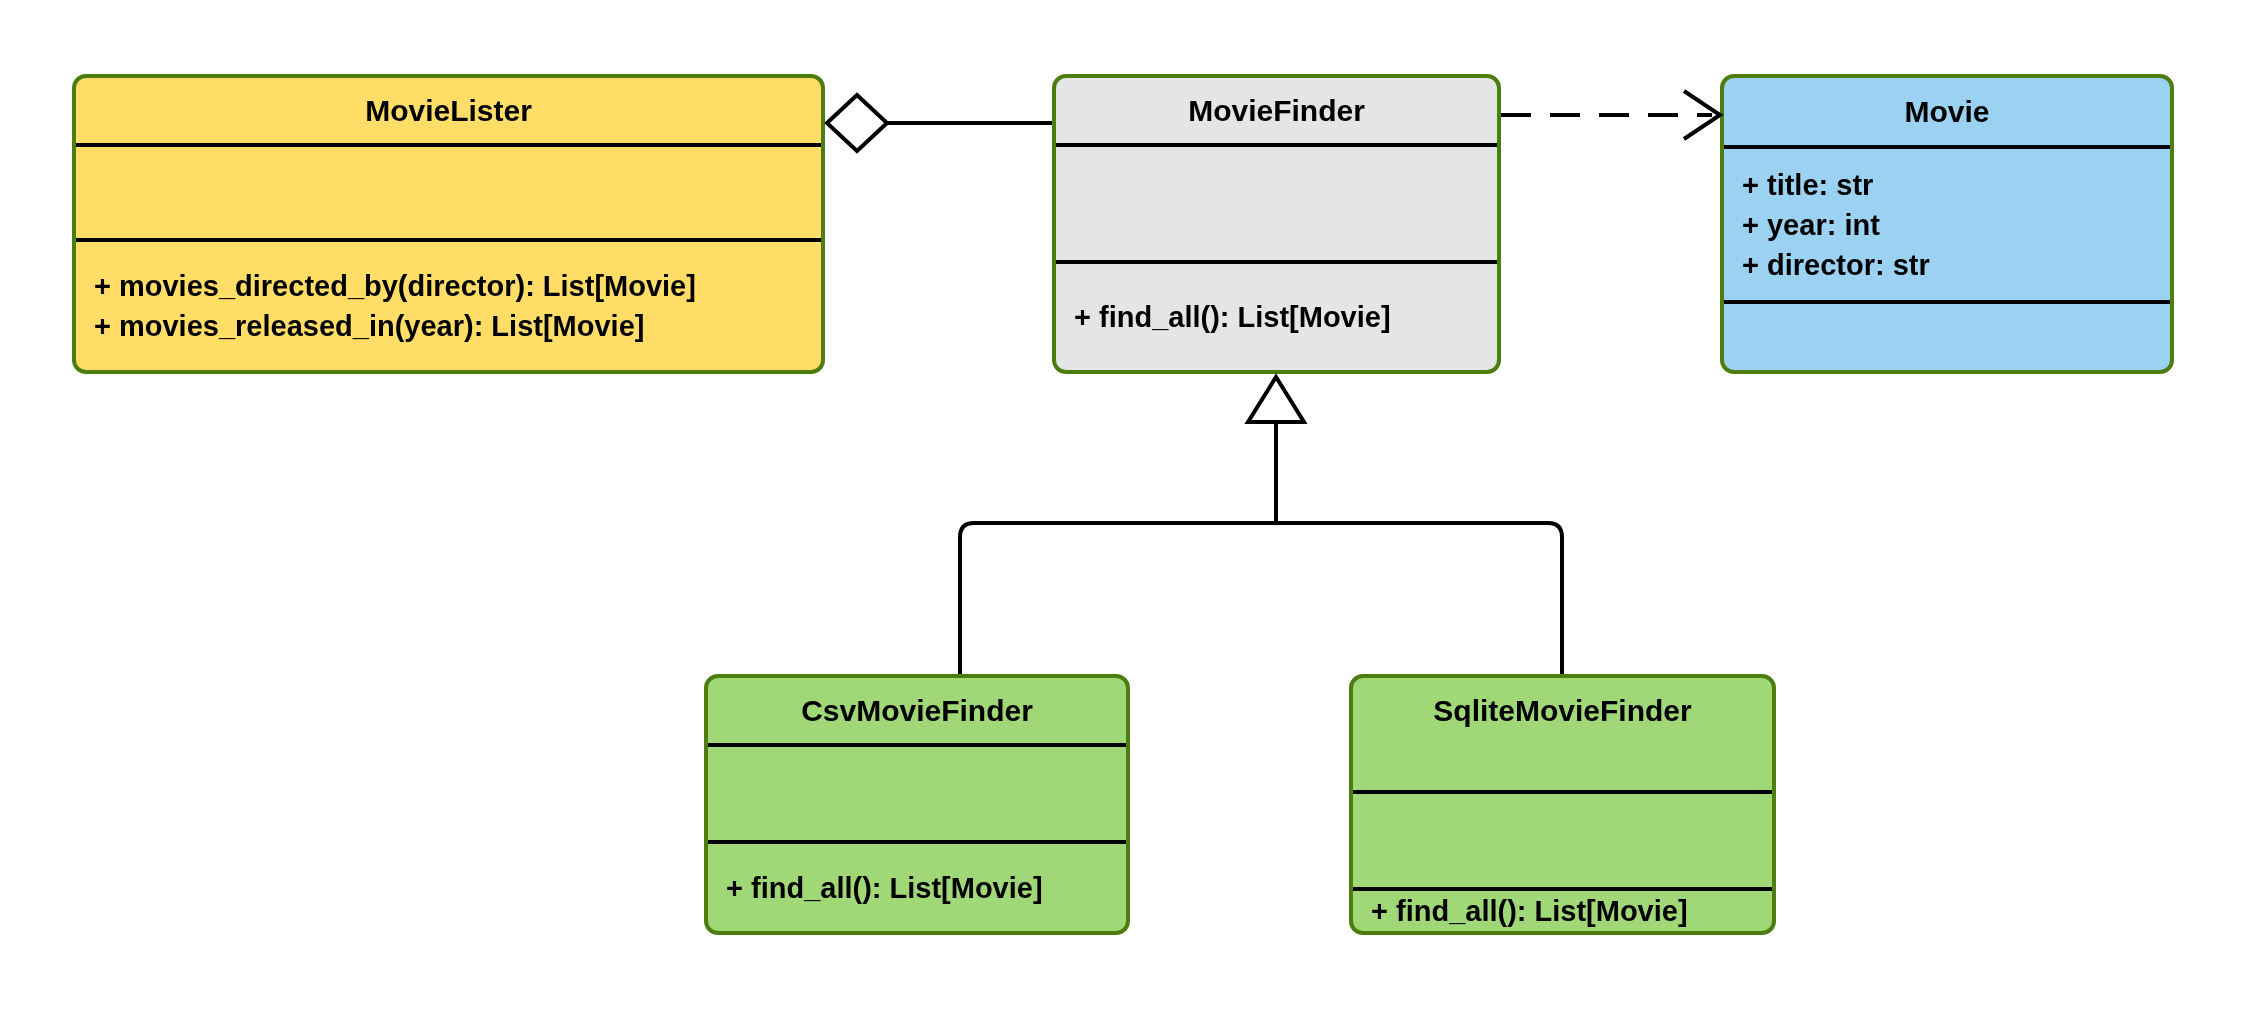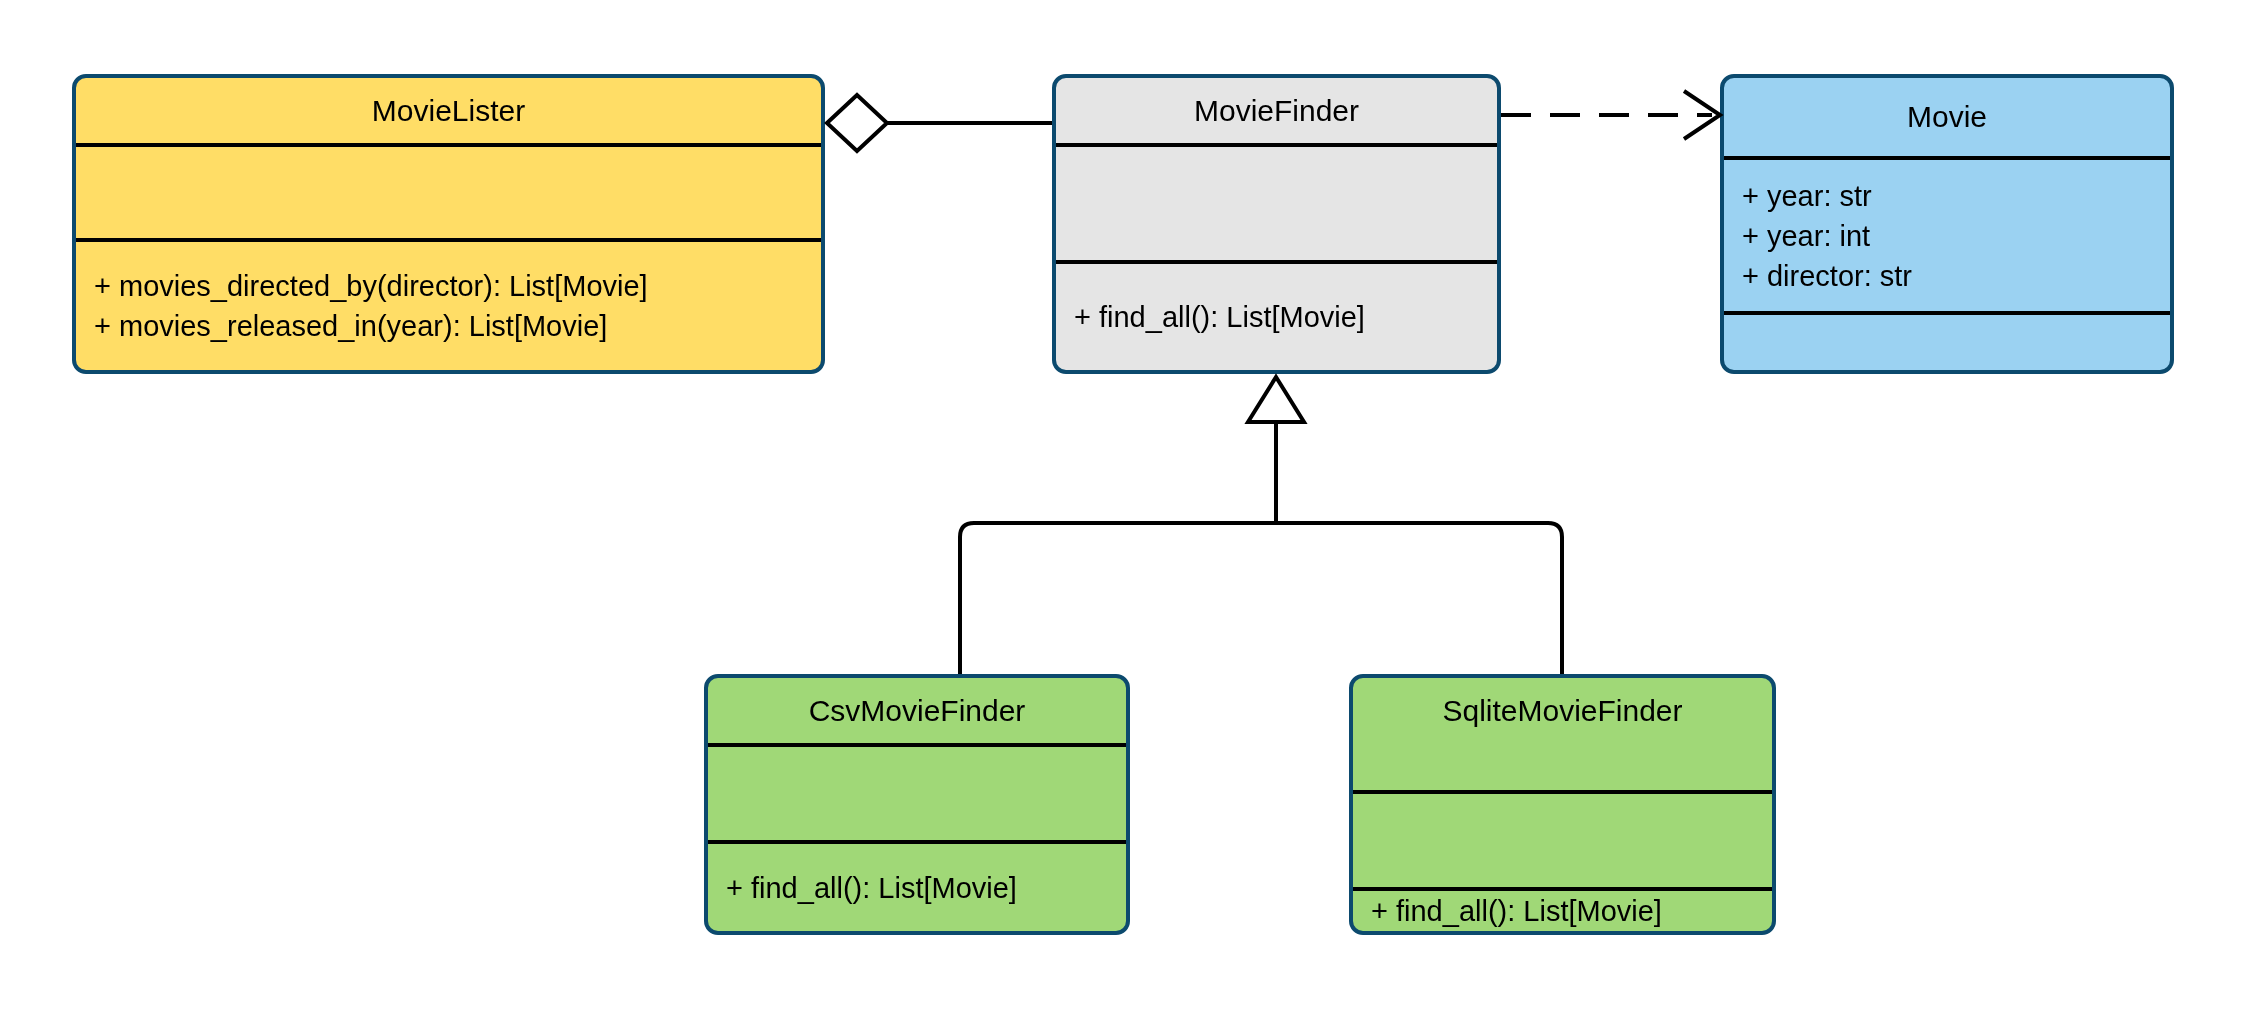--- a/index.html
+++ b/index.html
@@ -8,25 +8,26 @@
     width: 2250px;
     height: 1011px;
     background: #ffffff;
     font-family: "Liberation Sans", sans-serif;
     color: #000;
     overflow: hidden;
   }
   .uml-class {
     position: absolute;
     box-sizing: border-box;
-    border: 4px solid #0c4a6e;
+    border: 4px solid #4d7c0f;
     border-radius: 14px;
     display: flex;
     flex-direction: column;
     overflow: hidden;
+    font-weight: bold;
   }
   .c-title {
     display: flex;
     align-items: center;
     justify-content: center;
     font-size: 30px;
     flex: 0 0 auto;
     box-sizing: border-box;
   }
   .c-attrs, .c-methods {
@@ -46,21 +47,21 @@
   
   #box-movielister       { left: 72px;   top: 74px;  width: 753px; height: 300px; }
   #box-movielister .c-title { height: 65px; }
   #box-movielister .c-attrs { height: 95px; }
 
   #box-moviefinder       { left: 1052px; top: 74px;  width: 449px; height: 300px; }
   #box-moviefinder .c-title { height: 65px; }
   #box-moviefinder .c-attrs { height: 117px; }
 
   #box-movie             { left: 1720px; top: 74px;  width: 454px; height: 300px; }
-  #box-movie .c-title { height: 78px; }
+  #box-movie .c-title { height: 67px; }
   #box-movie .c-attrs { height: 155px; }
 
   #box-csvmoviefinder    { left: 704px;  top: 674px; width: 426px; height: 261px; }
   #box-csvmoviefinder .c-title { height: 65px; }
   #box-csvmoviefinder .c-attrs { height: 97px; }
 
   #box-sqlitemoviefinder { left: 1349px; top: 674px; width: 427px; height: 261px; gap: 47px; }
   #box-sqlitemoviefinder .c-title { height: 65px; }
   #box-sqlitemoviefinder .c-attrs { height: 97px; }
 
@@ -95,21 +96,21 @@
     <div class="c-title">MovieFinder</div>
     <div class="c-attrs"></div>
     <div class="c-methods">
       <div class="member">+ find_all(): List[Movie]</div>
     </div>
   </div>
 
   <div class="uml-class" id="box-movie" style="background: rgb(155, 210, 242);">
     <div class="c-title">Movie</div>
     <div class="c-attrs">
-      <div class="member">+ year: str</div>
+      <div class="member">+ title: str</div>
       <div class="member">+ year: int</div>
       <div class="member">+ director: str</div>
     </div>
     <div class="c-methods"></div>
   </div>
 
   <div class="uml-class" id="box-csvmoviefinder" style="background: rgb(160, 216, 119);">
     <div class="c-title">CsvMovieFinder</div>
     <div class="c-attrs"></div>
     <div class="c-methods">

